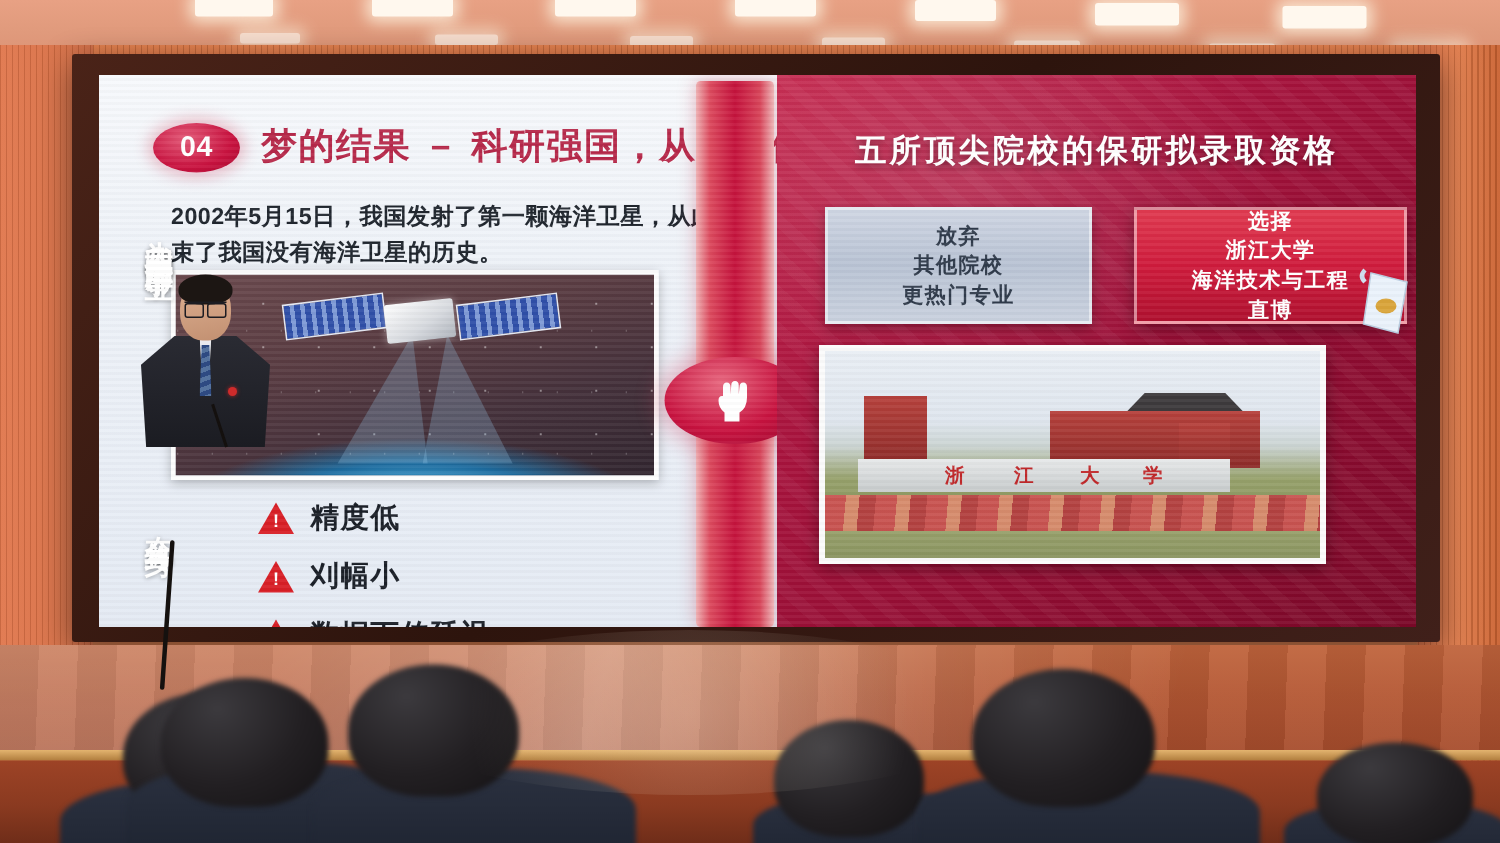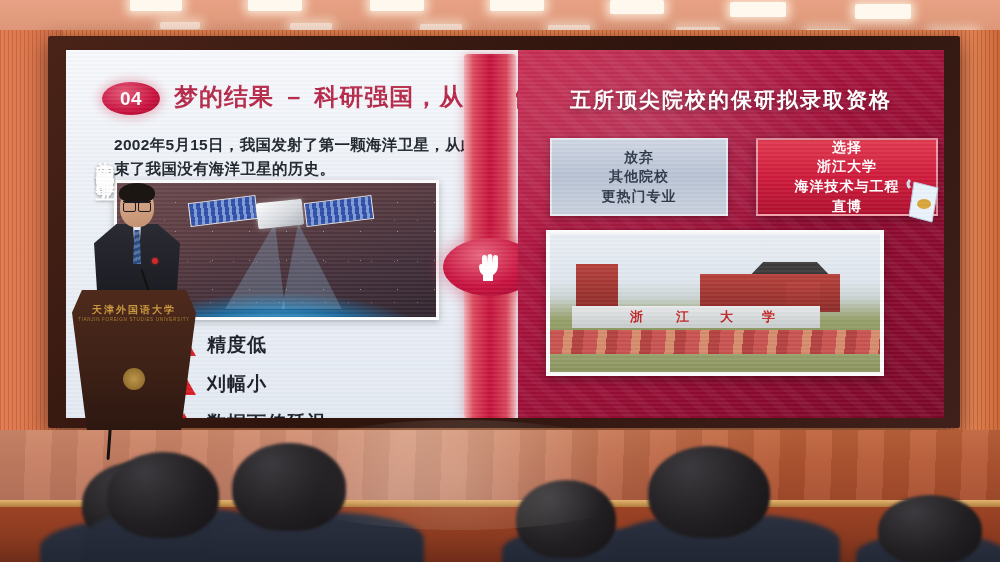--- a/index.html
+++ b/index.html
@@ -385,25 +385,20 @@
     <div class="sp-body"></div>
     <div class="sp-shirt"></div>
     <div class="sp-tie"></div>
     <div class="sp-pin"></div>
     <div class="sp-head"></div>
     <div class="sp-hair"></div>
     <div class="sp-glasses"></div>
   </div>
   <div class="mic"></div>
 
-  <div class="podium">
-    <div class="podium-name">天津外国语大学</div>
-    <div class="podium-sub">TIANJIN FOREIGN STUDIES UNIVERSITY</div>
-    <div class="podium-emblem"></div>
-  </div>
 
   <div class="shoulder" style="left:40px;top:520px;width:190px;height:60px;"></div>
   <div class="head" style="left:82px;top:462px;width:108px;height:84px;"></div>
 
   <div class="shoulder" style="left:84px;top:508px;width:206px;height:64px;"></div>
   <div class="head" style="left:107px;top:452px;width:112px;height:86px;"></div>
 
   <div class="shoulder" style="left:208px;top:512px;width:216px;height:60px;"></div>
   <div class="head" style="left:232px;top:443px;width:114px;height:88px;"></div>
 

